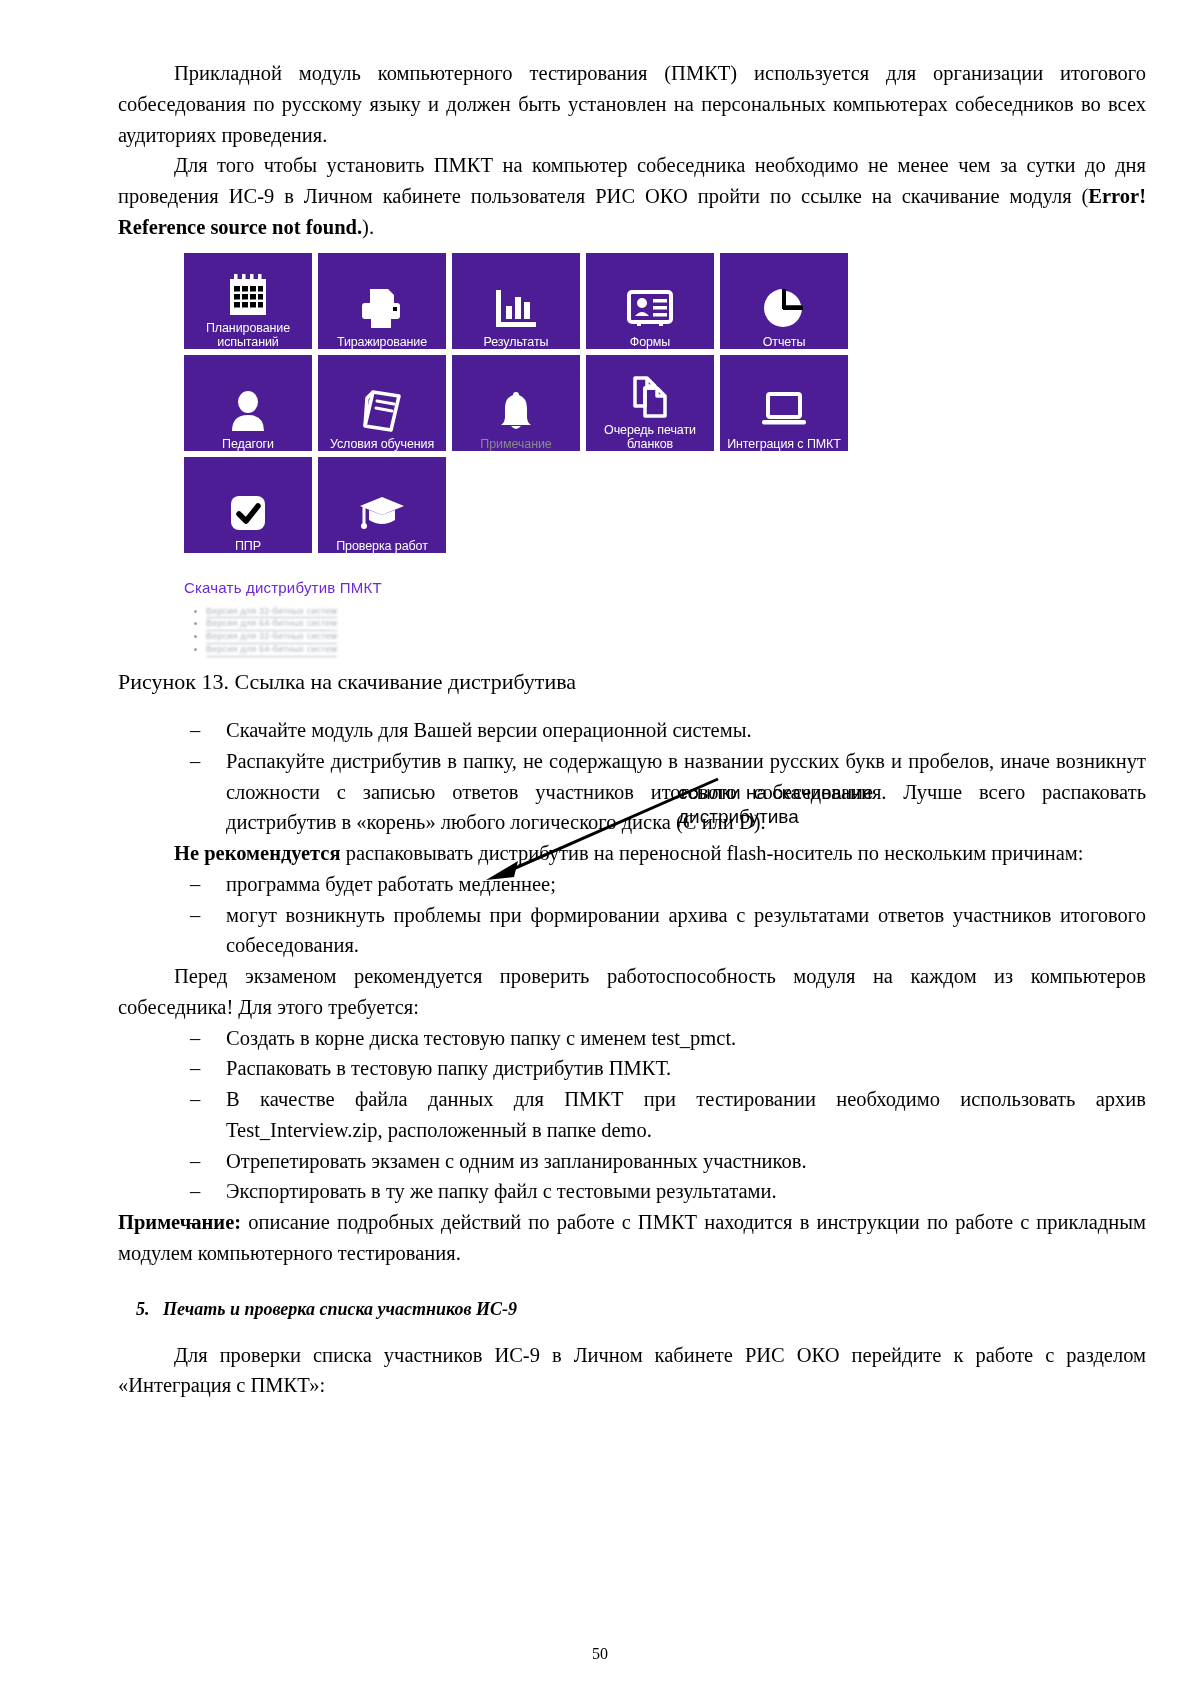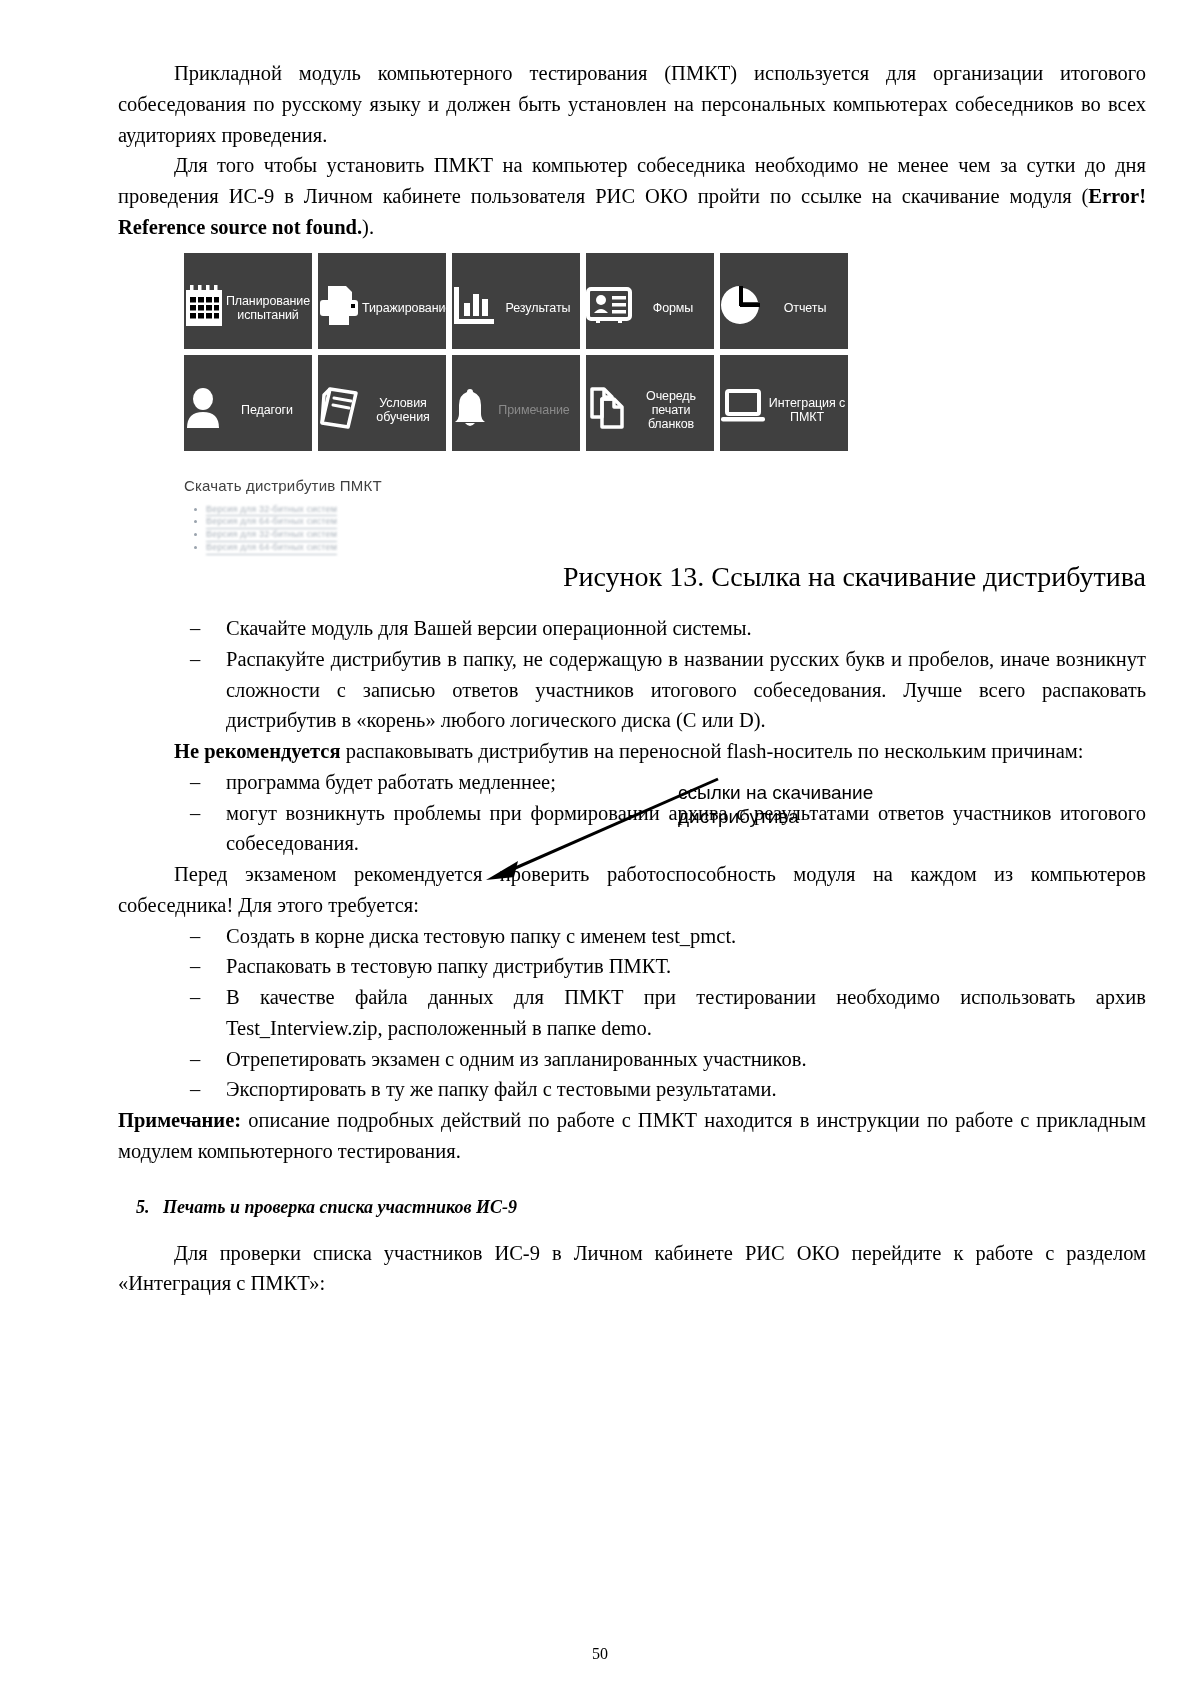--- a/index.html
+++ b/index.html
@@ -65,26 +65,26 @@
     position: relative;
   }
   .tile-row {
     display: flex;
     gap: 6px;
     margin-bottom: 6px;
   }
   .tile {
     width: 128px;
     height: 96px;
-    background: #404040;
+    background: #4c1d95;
     color: #ffffff;
     display: flex;
-    flex-direction: row;
+    flex-direction: column;
     align-items: center;
-    justify-content: flex-start;
+    justify-content: flex-end;
     font-family: "Liberation Sans", sans-serif;
     position: relative;
     box-sizing: border-box;
     padding-top: 11px;
   }
   .tile .tile-icon {
     height: 46px;
     display: flex;
     align-items: center;
     justify-content: center;
@@ -101,21 +101,21 @@
   .tile.dim .tile-label { color: #8a8a8a; }
 
   
   .dl-block {
     margin-left: 66px;
     margin-top: 26px;
     font-family: "Liberation Sans", sans-serif;
   }
   .dl-title {
     font-size: 15px;
-    color: #404040;
+    color: #6d28d9;
     letter-spacing: 0.2px;
   }
   .dl-list {
     margin: 10px 0 0 0;
     padding-left: 22px;
     list-style: disc;
   }
   .dl-list li {
     font-size: 9px;
     line-height: 1.32;
@@ -142,23 +142,23 @@
     width: 300px;
   }
   .arrow-svg {
     position: absolute;
     left: 352px;
     top: 520px;
     pointer-events: none;
   }
 
   .figcaption {
-    text-align: right;
-    font-size: 28px;
-    margin-top: 6px;
+    text-align: left;
+    font-size: 22px;
+    margin-top: 12px;
   }
 
   .section-head {
     margin-top: 30px;
     font-size: 18px;
     font-weight: bold;
     font-style: italic;
     padding-left: 44px;
     text-indent: -26px;
   }
@@ -319,20 +319,44 @@
           <span class="tile-icon">
             <svg width="46" height="40" viewBox="0 0 46 40">
               <rect x="7" y="3" width="32" height="23" rx="2" fill="none" stroke="#fff" stroke-width="4"></rect>
               <rect x="1" y="29" width="44" height="4.5" rx="2" fill="#fff"></rect>
             </svg>
           </span>
           <span class="tile-label">Интеграция с ПМКТ</span>
         </div>
       </div>
 
+      <div class="tile-row">
+
+        <div class="tile">
+          <span class="tile-icon">
+            <svg width="40" height="40" viewBox="0 0 40 40">
+              <rect x="3" y="3" width="34" height="34" rx="8" fill="#fff"></rect>
+              <path d="M11 21 L18 28 L30 13" fill="none" stroke="#000" stroke-width="5.5" stroke-linecap="round" stroke-linejoin="round"></path>
+            </svg>
+          </span>
+          <span class="tile-label">ППР</span>
+        </div>
+
+        <div class="tile">
+          <span class="tile-icon">
+            <svg width="46" height="40" viewBox="0 0 46 40">
+              <path d="M23 4 L45 13 L23 22 L1 13 Z" fill="#fff"></path>
+              <path d="M10 17 v10 q13 8 26 0 v-10 l-13 5 z" fill="#fff"></path>
+              <path d="M5 15 v16" stroke="#fff" stroke-width="3" stroke-linecap="round"></path>
+              <circle cx="5" cy="33" r="3" fill="#fff"></circle>
+            </svg>
+          </span>
+          <span class="tile-label">Проверка работ</span>
+        </div>
+      </div>
     </div>
 
     <div class="dl-block">
       <div class="dl-title">Скачать дистрибутив ПМКТ</div>
       <ul class="dl-list">
         <li><span class="blur-link">Версия для 32-битных систем</span></li>
         <li><span class="blur-link">Версия для 64-битных систем</span></li>
         <li><span class="blur-link">Версия для 32-битных систем</span></li>
         <li><span class="blur-link">Версия для 64-битных систем</span></li>
       </ul>

